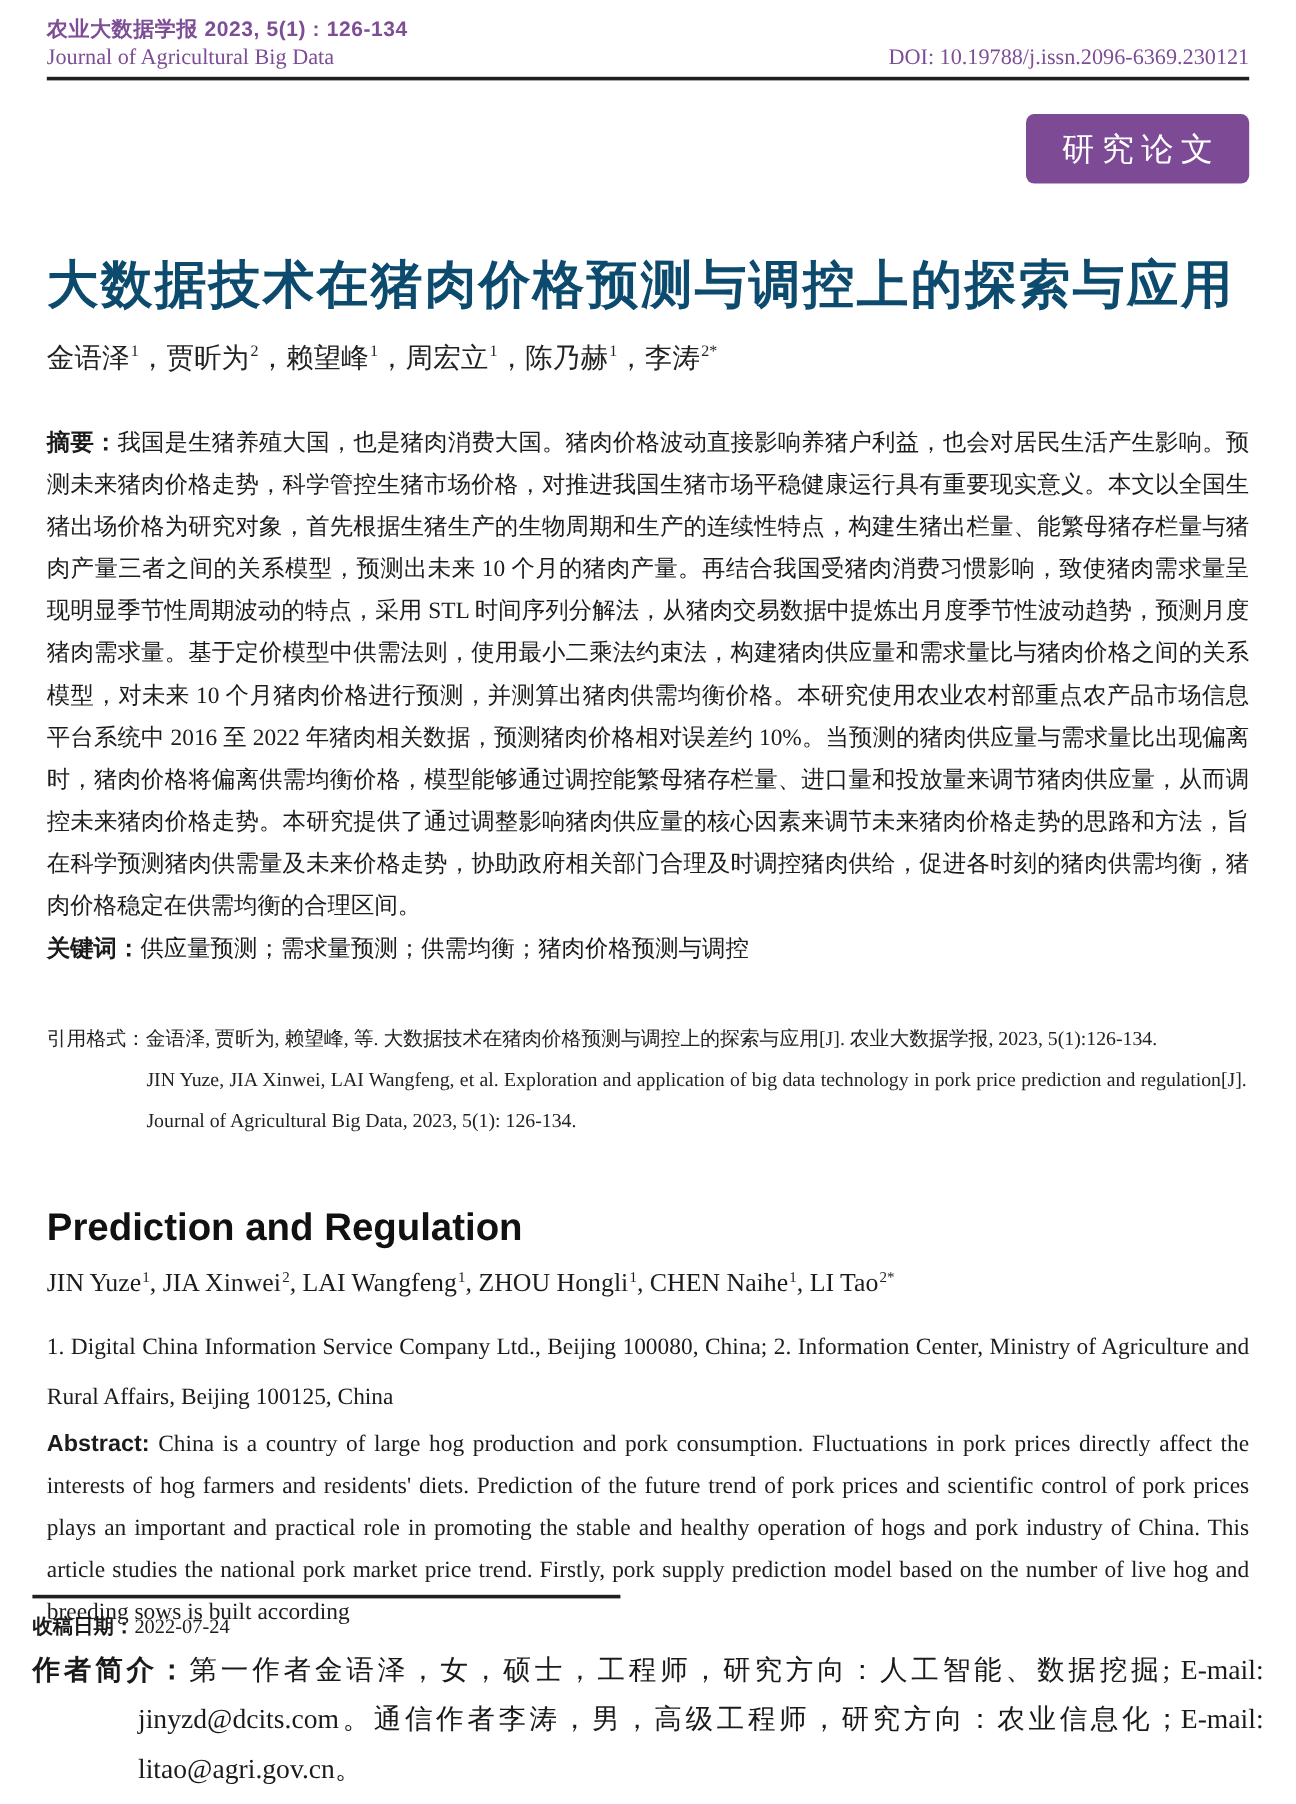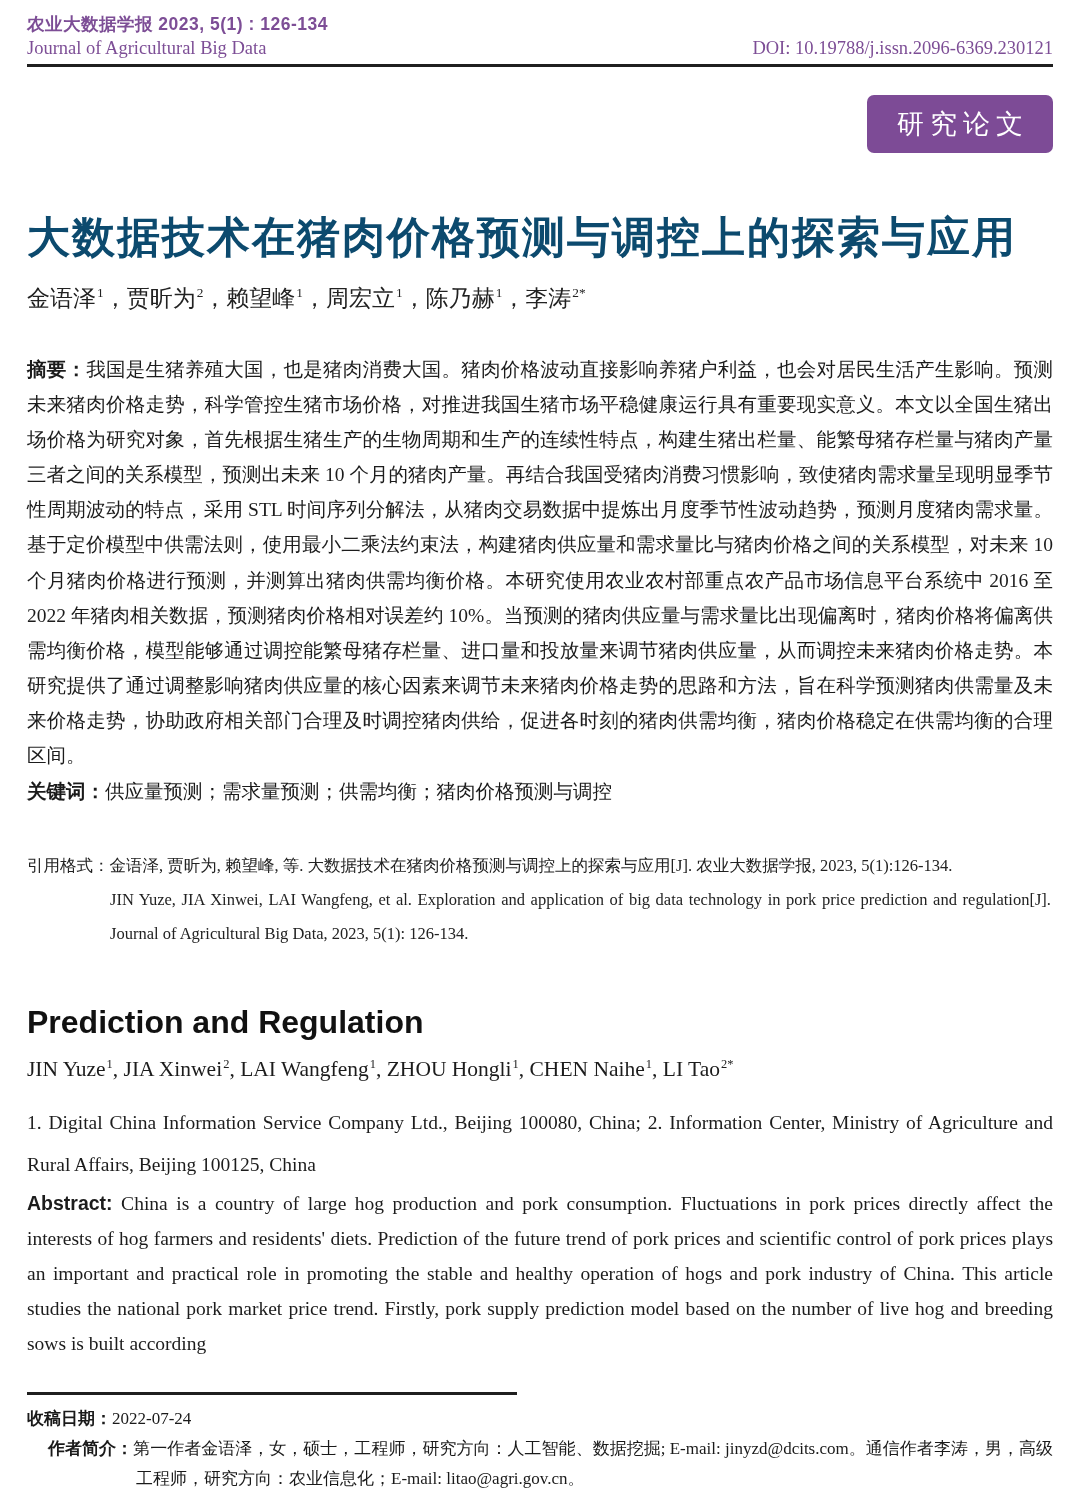--- a/index.html
+++ b/index.html
@@ -3,21 +3,21 @@
 <meta charset="utf-8">
 <style>
   * { margin: 0; padding: 0; box-sizing: border-box; }
   html, body { background: #ffffff; }
   .page {
     position: relative;
     width: 1080px;
     height: 1503px;
     margin: 0 auto;
     background: #ffffff;
-    padding: 0 27px;
+    padding: 0 39px;
     overflow: hidden;
     color: #1a1a1a;
     font-family: "Liberation Serif", serif;
   }
   
   .masthead {
     padding-top: 12px;
     border-bottom: 3px solid #1f1f1f;
     padding-bottom: 5px;
     display: flex;
@@ -147,26 +147,25 @@
     width: 490px;
     height: 3px;
     background: #1f1f1f;
     margin-bottom: 9px;
   }
   .received {
     font-size: 17px;
     line-height: 1.75;
   }
   .bio {
-    font-size: 17px;
+    font-size: 23px;
     line-height: 1.8;
     text-align: justify;
     padding-left: 88px;
     text-indent: -88px;
-    margin-left: 21px;
   }
 </style>
 </head>
 <body>
 
 <div class="page">
 
   <div class="masthead">
     <div class="left">
       <div class="journal-cn">农业大数据学报  2023, 5(1) : 126-134</div>

